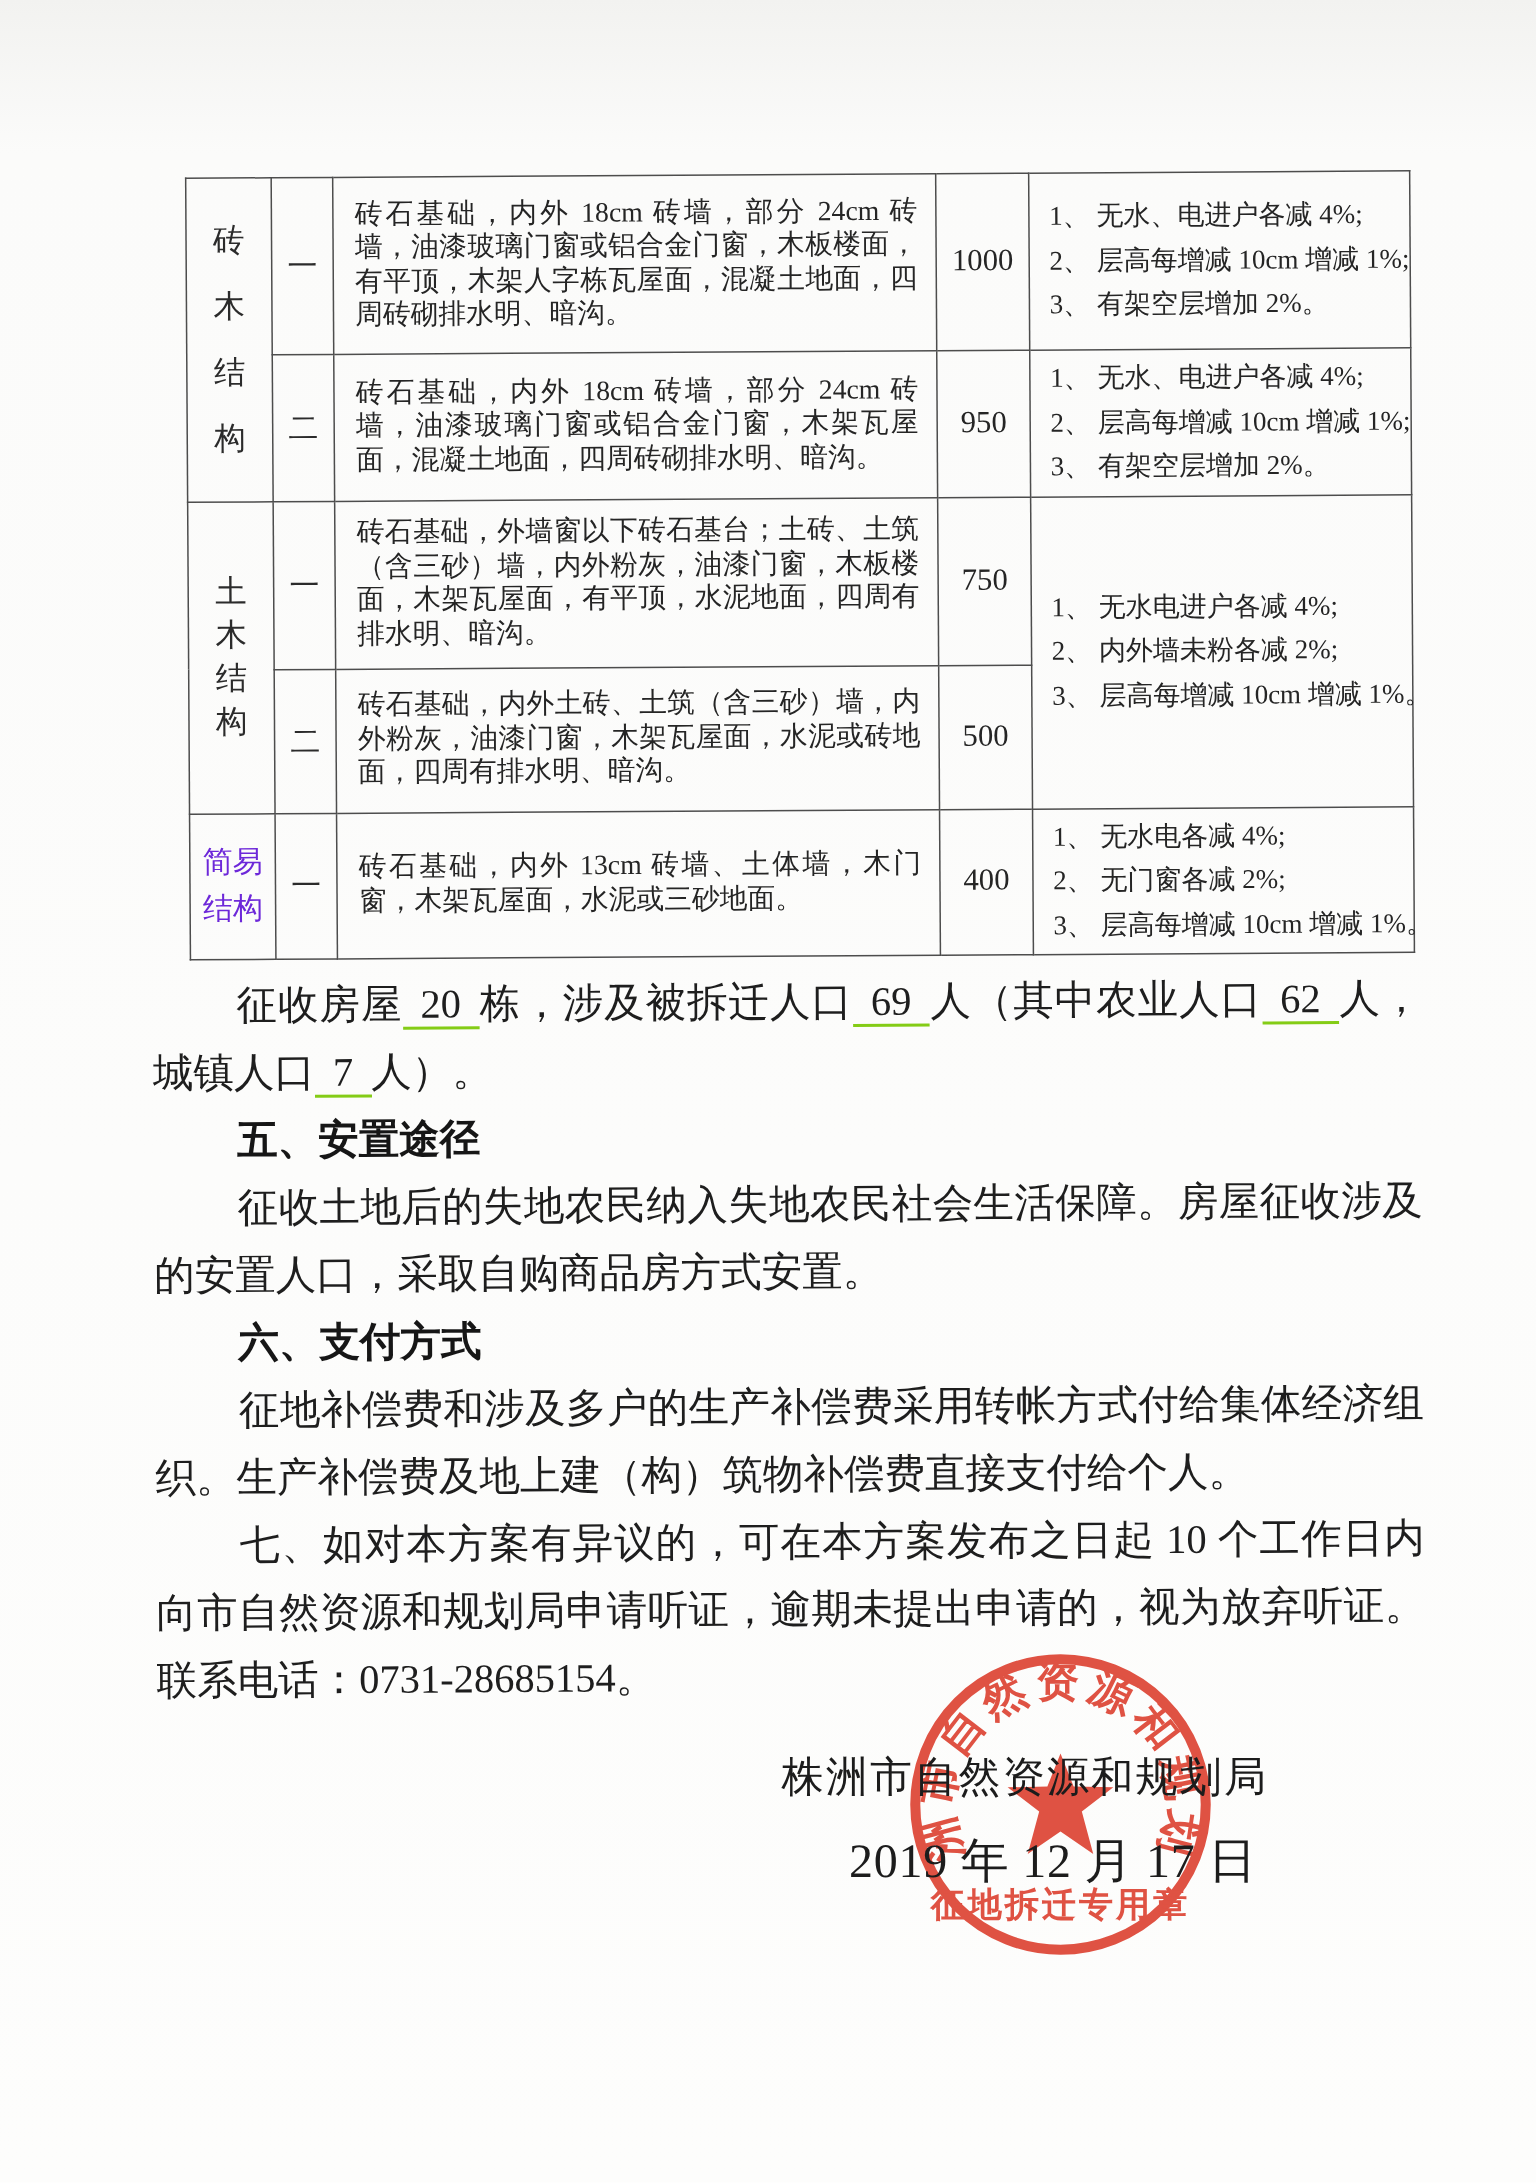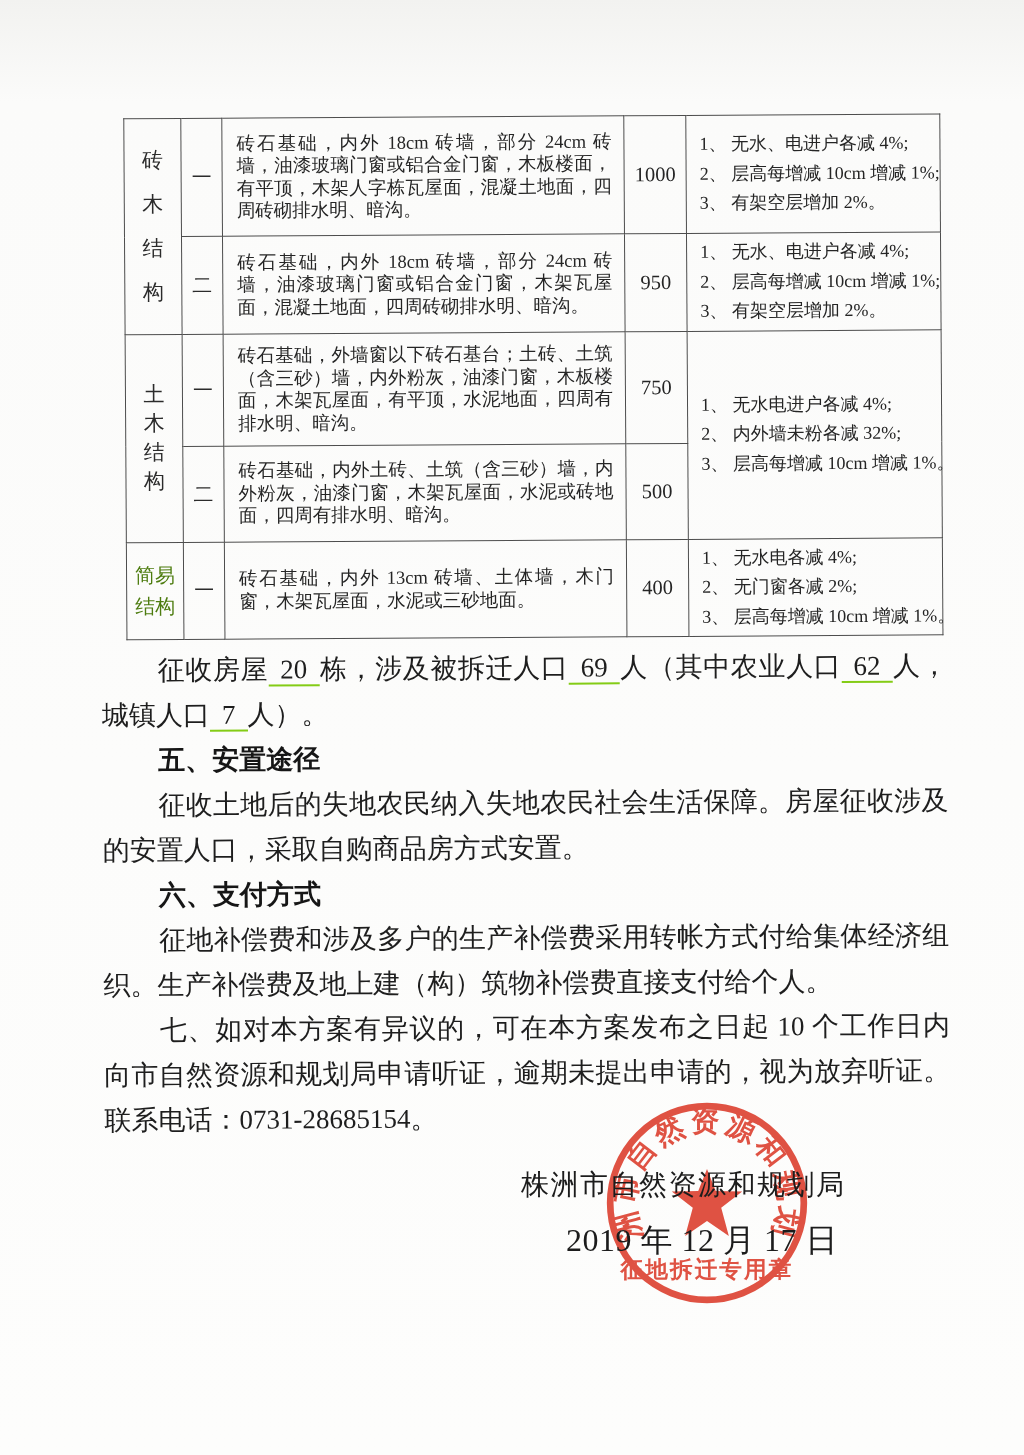--- a/index.html
+++ b/index.html
@@ -22,21 +22,21 @@
   col.c-struct { width:57px; }
   col.c-grade  { width:41px; }
   col.c-desc   { width:402px; }
   col.c-price  { width:62px; }
   col.c-notes  { width:254px; }
 
   td.struct { text-align:center; }
   .vtext { width:22px; margin:0 auto; font-size:21px; text-align:center; word-break:break-all; color:#2b2b2b; }
   .lh-tall { line-height:44px; }
   .lh-mid  { line-height:29px; }
-  .htext { width:48px; margin:0 auto; font-size:20px; line-height:31px; text-align:center; word-break:break-all; color:#4d7c0f; }
+  .htext { width:48px; margin:0 auto; font-size:20px; line-height:31px; text-align:center; word-break:break-all; color:#6d28d9; }
 
   td.grade { text-align:center; font-size:20px; color:#2b2b2b; }
   td.desc  {
     padding:5px 12px 5px 14px; font-size:18.5px; line-height:22.5px;
     text-align:justify; color:#252525;
   }
   td.price { text-align:center; font-size:20.5px; color:#252525;margin-left:47px; }
   td.notes { padding:4px 6px 4px 13px; font-size:18px; line-height:29.5px; color:#252525; }
   td.notes .note-line { white-space:nowrap; }
 
@@ -94,21 +94,21 @@
       </tr>
       <tr style="height:112px;">
         <td class="struct" rowspan="2">
           <div class="vtext lh-mid">土木结构</div>
         </td>
         <td class="grade">一</td>
         <td class="desc">砖石基础，外墙窗以下砖石基台；土砖、土筑（含三砂）墙，内外粉灰，油漆门窗，木板楼面，木架瓦屋面，有平顶，水泥地面，四周有排水明、暗沟。</td>
         <td class="price">750</td>
         <td class="notes" rowspan="2">
           <div class="note-line">1、 无水电进户各减 4%;</div>
-          <div class="note-line">2、 内外墙未粉各减 32%;</div>
+          <div class="note-line">2、 内外墙未粉各减 2%;</div>
           <div class="note-line">3、 层高每增减 10cm 增减 1%。</div>
         </td>
       </tr>
       <tr style="height:96px;">
         <td class="grade">二</td>
         <td class="desc">砖石基础，内外土砖、土筑（含三砂）墙，内外粉灰，油漆门窗，木架瓦屋面，水泥或砖地面，四周有排水明、暗沟。</td>
         <td class="price">500</td>
       </tr>
       <tr style="height:90px;">
         <td class="struct">

